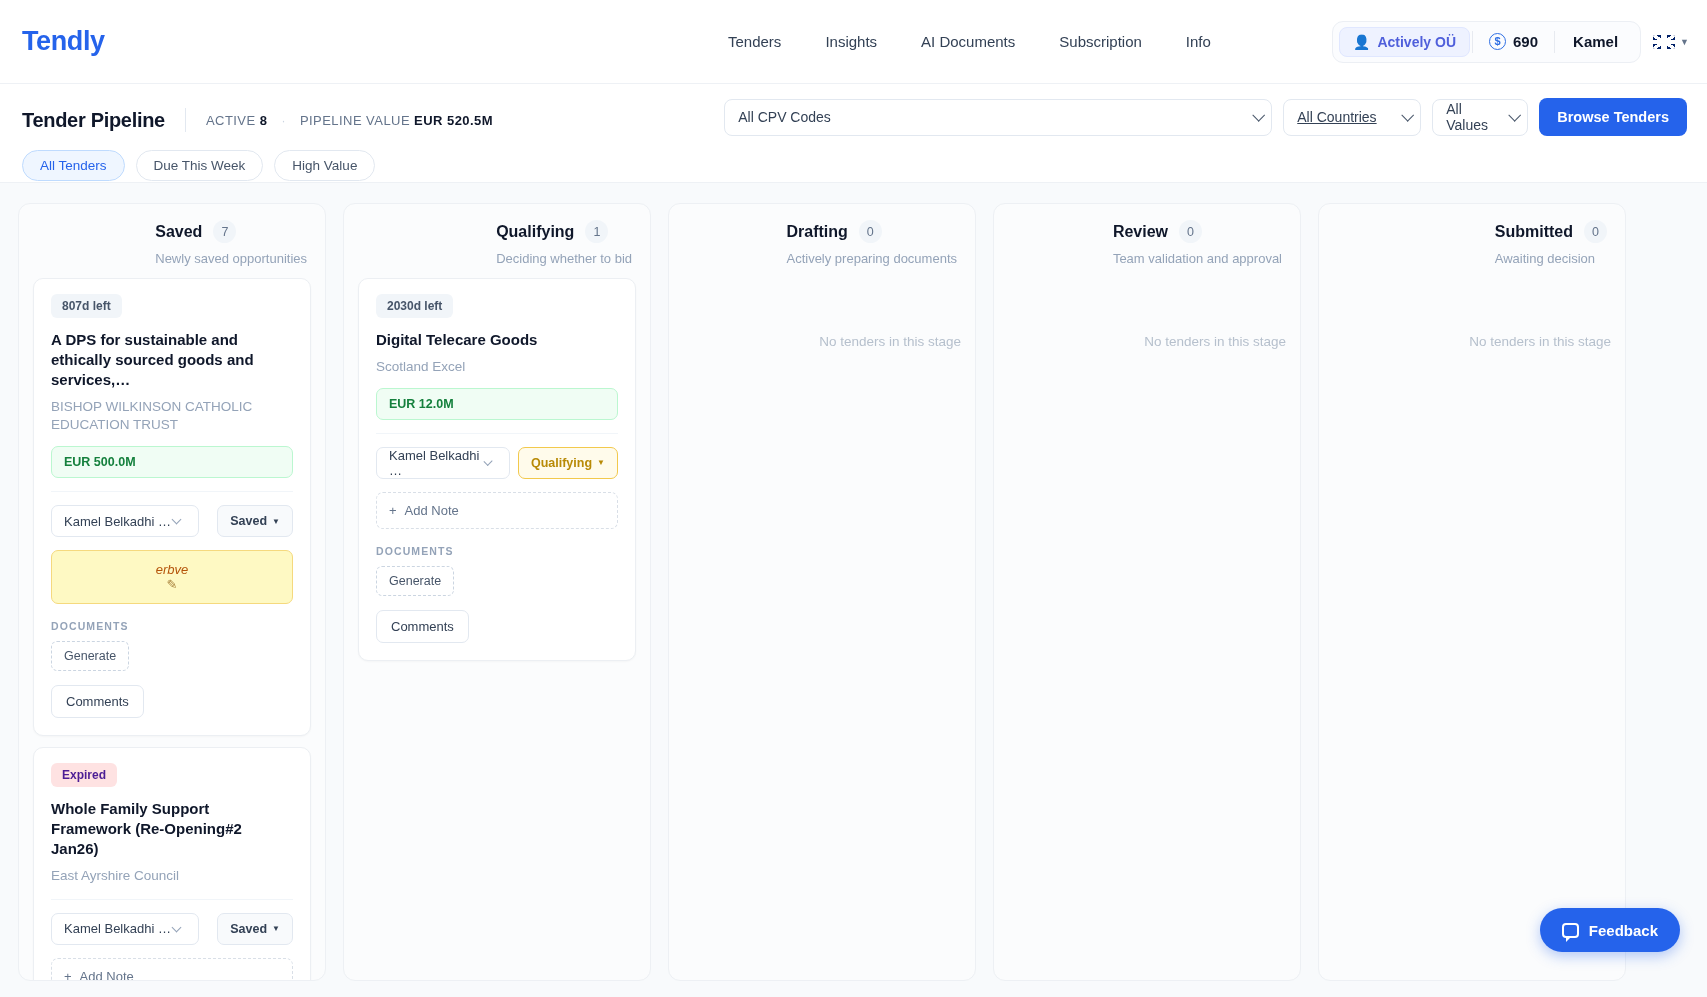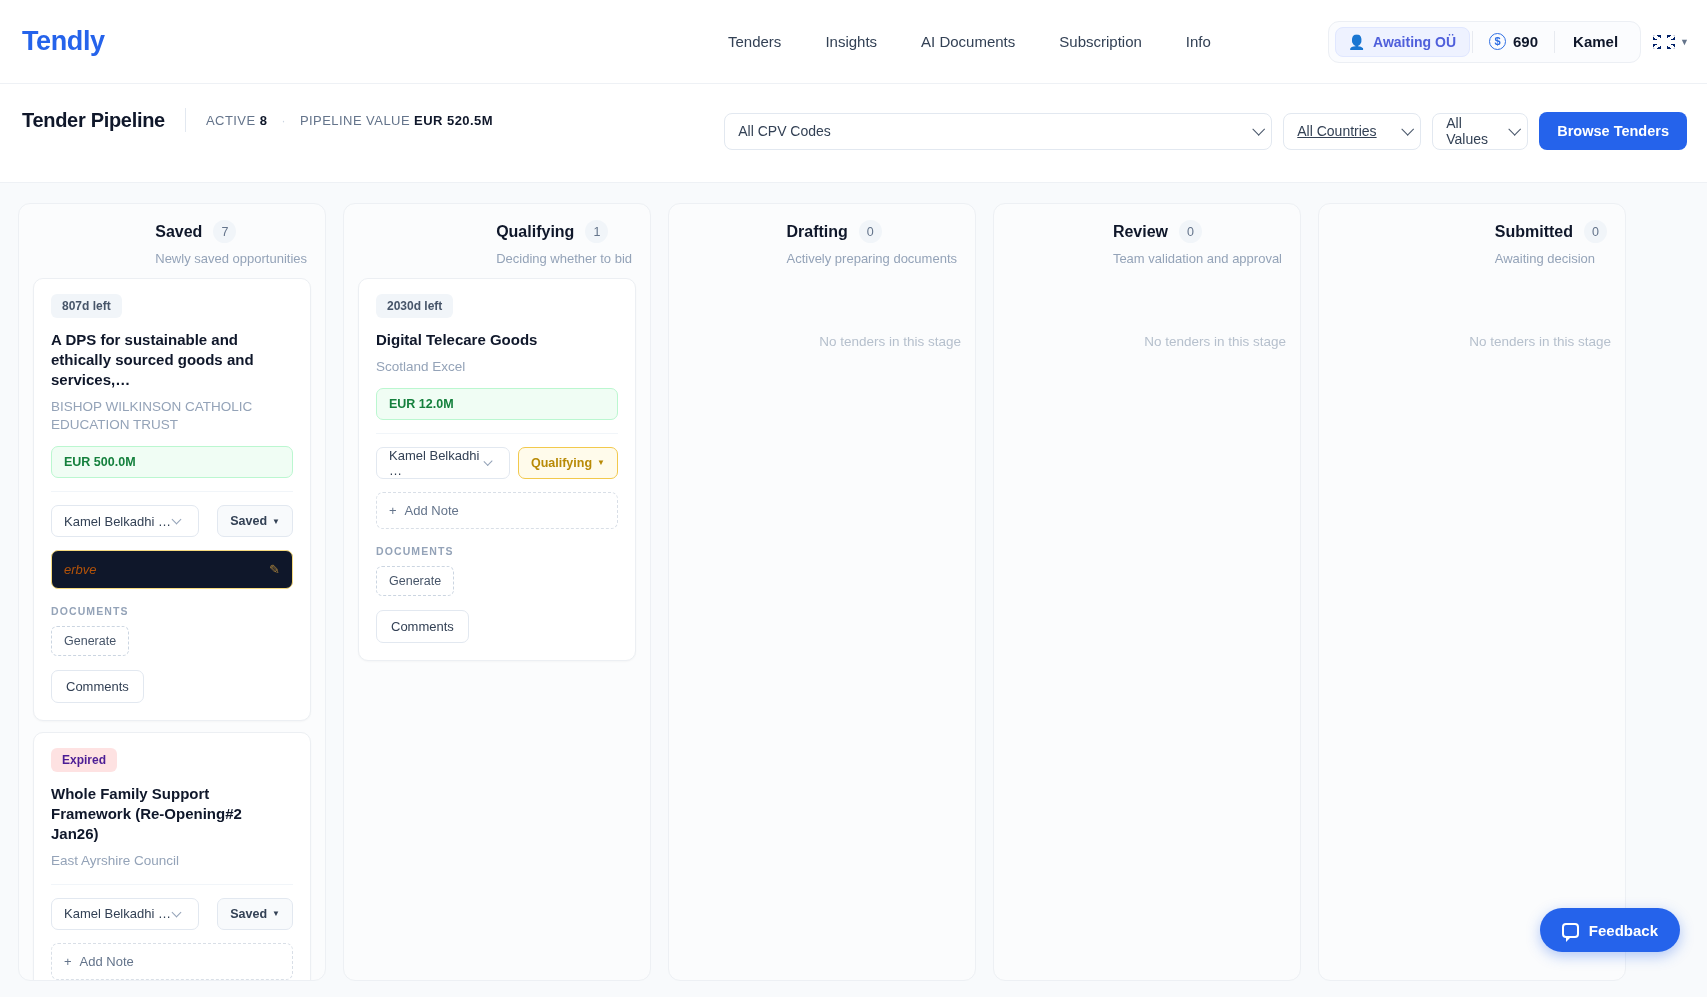--- a/index.html
+++ b/index.html
@@ -113,21 +113,21 @@
     height: 98px;
   }
   .toolbar-row1 { display: flex; align-items: center; height: 44px; }
   .page-title { font-size: 20px; font-weight: bold; color: #0f172a; letter-spacing: -0.3px; }
   .title-sep { width: 1px; height: 24px; background: #e2e8f0; margin: 0 20px; }
   .meta { font-size: 13px; color: #64748b; letter-spacing: 0.45px; }
   .meta b { color: #0f172a; font-weight: bold; }
   .meta-dot { color: #cbd5e1; margin: 0 10px; font-size: 12px; }
 
   .filters {
-    position: absolute; right: 20px; top: 28px;
+    position: absolute; right: 20px; top: 14px;
     display: flex; align-items: center; gap: 11px;
   }
   .select-box {
     height: 37px; border: 1px solid #e2e8f0; border-radius: 8px;
     background: #ffffff; font-size: 14px; color: #334155;
     padding: 0 30px 0 13px; cursor: pointer;
     display: flex; align-items: center; position: relative;
     font-family: "Liberation Sans", sans-serif;
   }
   .select-box .chev {
@@ -217,23 +217,23 @@
     rotate: 45deg; margin-top: -3px;
   }
   .stage-btn {
     height: 32px; border-radius: 7px; font-size: 12.5px; font-weight: bold;
     padding: 0 12px; display: flex; align-items: center; gap: 5px; cursor: pointer;
   }
   .stage-btn.saved { background: #f8fafc; border: 1px solid #e2e8f0; color: #334155; }
   .stage-btn.qualifying { background: #fffbeb; border: 1px solid #f2c94c; color: #b88a06; }
   .stage-btn .tri { font-size: 8px; }
   .note-box {
-    margin-top: 13px; background: #0f172a; border: 1px solid #f5d97e;
+    margin-top: 13px; background: #fef9c3; border: 1px solid #f5d97e;
     border-radius: 7px; padding: 11px 12px;
-    display: flex; align-items: center; justify-content: space-between;
+    display: flex; align-items: center; justify-content: space-between; flex-direction: column;
   }
   .note-text { font-size: 13px; font-style: italic; color: #b45309; }
   .note-edit { color: #a8823c; font-size: 13px; cursor: pointer; }
   .add-note {
     margin-top: 13px; border: 1px dashed #d9dfe7; border-radius: 7px;
     padding: 10px 12px; font-size: 13px; color: #64748b; cursor: pointer;
     display: flex; align-items: center; gap: 8px;
   }
   .docs-label {
     font-size: 10.5px; font-weight: bold; letter-spacing: 1.1px;
@@ -276,21 +276,21 @@
     <div class="nav-link">Insights</div>
     <div class="nav-link">AI Documents</div>
     <div class="nav-link">Subscription</div>
     <div class="nav-link">Info</div>
   </div>
 
   <div class="nav-right">
     <div class="account-group">
       <div class="org-chip">
         <span>👤</span>
-        <span>Awaiting OÜ</span>
+        <span>Actively OÜ</span>
       </div>
       <div class="vdiv"></div>
       <div class="credits">
         <span class="coin">$</span>
         <span>690</span>
       </div>
       <div class="vdiv"></div>
       <div class="username">Kamel</div>
     </div>
     <div class="lang">
@@ -322,20 +322,25 @@
       <span>All Countries</span>
       <span class="chev"></span>
     </div>
     <div class="select-box sel-values">
       <span>All Values</span>
       <span class="chev"></span>
     </div>
     <button class="browse-btn">Browse Tenders</button>
   </div>
 
+  <div class="chips">
+    <div class="chip active">All Tenders</div>
+    <div class="chip">Due This Week</div>
+    <div class="chip">High Value</div>
+  </div>
 </div>
 
 <div class="board">
 
   <div class="column">
     <div class="col-head">
       <div class="col-title-row">
         <span class="col-title">Saved</span>
         <span class="col-count">7</span>
       </div>

